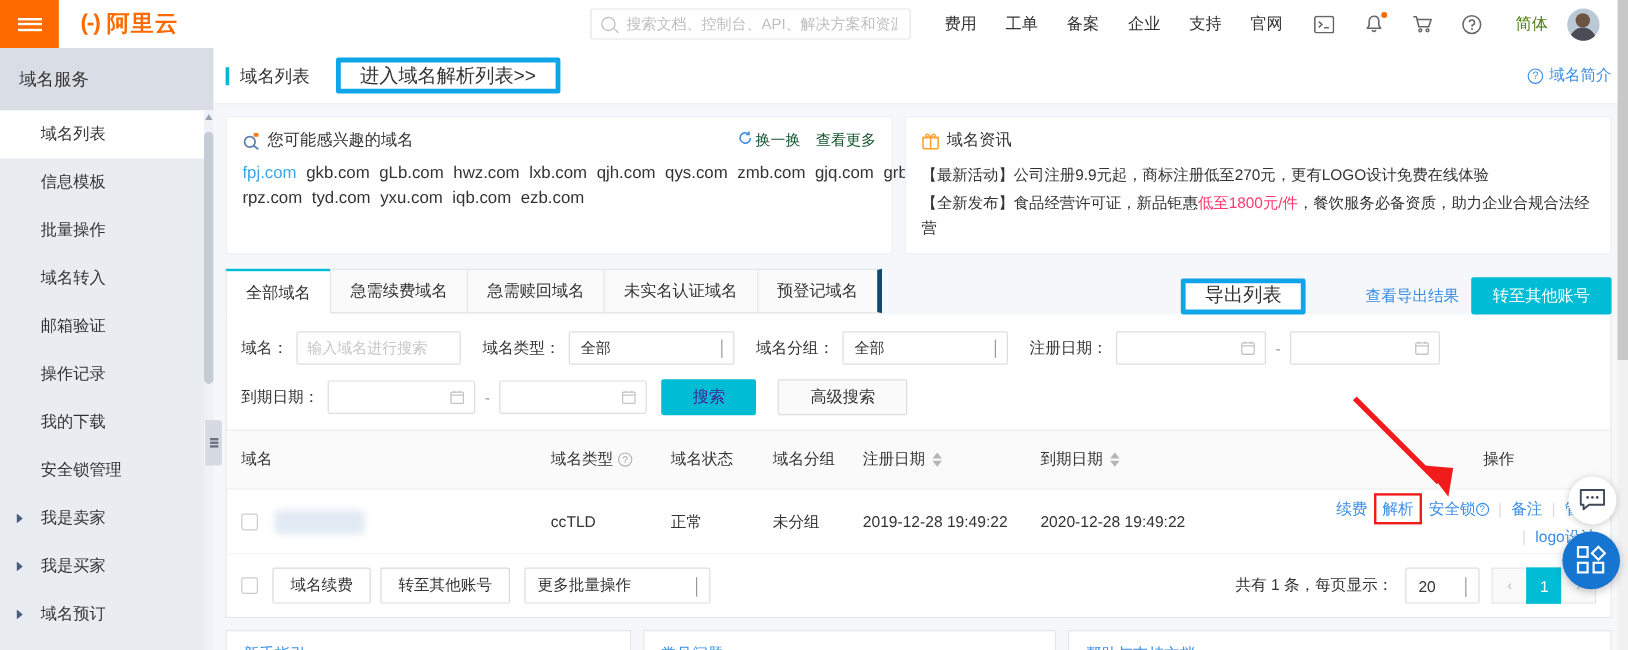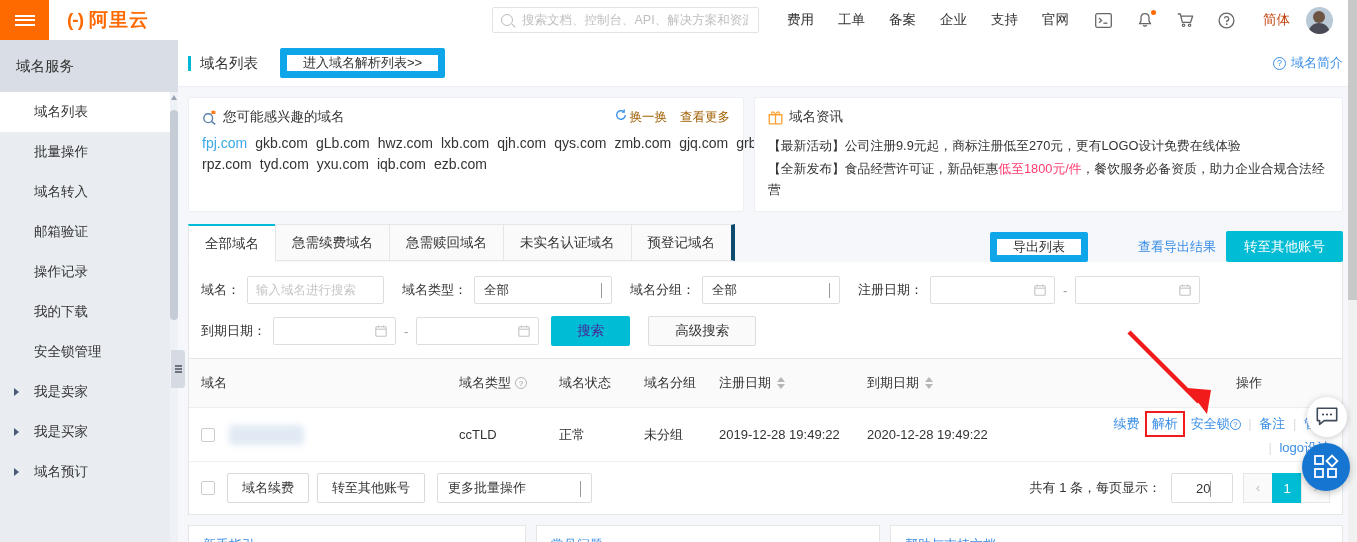--- a/index.html
+++ b/index.html
@@ -32,21 +32,21 @@
     border:0; outline:0; font-size:12.5px; margin-left:7px; width:100%;
     font-family:inherit; color:#333; background:transparent;
   }
   .search-box input::placeholder { color:#bfbfbf; }
   .topnav { display:flex; align-items:center; margin-left:28px; gap:24px; }
   .topnav a { color:#333; text-decoration:none; font-size:13.5px; cursor:pointer; }
   .topicons { display:flex; align-items:center; margin-left:26px; gap:23px; }
   .ticon { color:#666; cursor:pointer; position:relative; display:flex; align-items:center; justify-content:center; width:18px; height:18px;}
   .ticon svg { display:block; }
   .dot { position:absolute; top:-1px; right:-2px; width:5px; height:5px; background:#ff6a00; border-radius:50%; }
-  .lang { font-size:13.5px; color:#c2410c; cursor:pointer; margin-left:4px;}
+  .lang { font-size:13.5px; color:#4d7c0f; cursor:pointer; margin-left:4px;}
   .avatar {
     width:27px;height:27px;border-radius:50%;margin-left:16px;margin-right:8px;cursor:pointer;
     background:#b9c9d6; position:relative; overflow:hidden; flex:0 0 27px;
   }
   .avatar .head{position:absolute;width:12px;height:12px;border-radius:50%;background:#6e5443;left:7.5px;top:4px;}
   .avatar .body{position:absolute;width:22px;height:13px;border-radius:11px 11px 0 0;background:#4b4b55;left:2.5px;top:16px;}
 
   
   .shell { display:flex; height:502px; }
 
@@ -75,22 +75,22 @@
 
   
   .main { flex:1; background:#f5f7fa; overflow:hidden; position:relative;}
   .crumbbar {
     background:#fff; height:47px; display:flex; align-items:center;
     padding:0 14px 0 10px; border-bottom:1px solid #eceff3;
   }
   .crumb-title { display:flex; align-items:center; font-size:14.5px; color:#333; }
   .crumb-title .bar { width:3px; height:15px; background:#00b7d4; margin-right:9px; }
   .btn-outline {
-    border:7px solid #0ea5e9; background:#fff; height:30px; padding:0 16px;
-    font-size:13px; color:#333; border-radius:2px; cursor:pointer; display:flex;align-items:center;
+    border:4px solid #0ea5e9; background:#fff; height:30px; padding:0 16px;
+    font-size:16px; color:#333; border-radius:2px; cursor:pointer; display:flex;align-items:center;
     font-family:inherit;
   }
   .crumbbar .btn-outline { margin-left:22px; }
   .crumb-right { margin-left:auto; display:flex; align-items:center; gap:5px; color:#3a8ee6; font-size:13px; cursor:pointer;}
   .q-circle {
     width:13px;height:13px;border-radius:50%;border:1px solid #3a8ee6;
     font-size:9px; display:flex;align-items:center;justify-content:center;color:#3a8ee6;
   }
 
   .content { padding:10px 14px 0 10px; }
@@ -98,21 +98,21 @@
   
   .promos { display:flex; gap:10px; }
   .promo {
     background:#fff; border:1px solid #eceff3; border-radius:2px; padding:10px 13px 11px 13px;
   }
   .promo-a { width:556px; }
   .promo-b { flex:1; }
   .promo-head { display:flex; align-items:center; font-size:13.5px; color:#333; }
   .promo-head .ico { margin-right:6px; display:flex; }
   .promo-head-right { margin-left:auto; display:flex; align-items:center; gap:13px; font-size:12.5px;}
-  .promo-head-right a { color:#a16207; text-decoration:none; cursor:pointer; }
+  .promo-head-right a { color:#14532d; text-decoration:none; cursor:pointer; }
   .refresh-ico { display:inline-block; margin-right:3px; }
   .dlist { margin-top:7px; line-height:21px; font-size:14px; color:#333; }
   .dlist span { margin-right:8px; cursor:pointer; }
   .dlist span.hot { color:#3ba7e8; }
   .news-line { margin-top:9px; font-size:12.8px; color:#333; line-height:21px;}
   .news-line em { font-style:normal; color:#ff3a6e; }
 
   
   .tabs-row { display:flex; align-items:flex-end; margin-top:12px; }
   .tabs { display:flex; }
@@ -193,21 +193,21 @@
   .lk-qm {
     display:inline-flex;width:11px;height:11px;border-radius:50%;border:1px solid #3a8ee6;color:#3a8ee6;
     font-size:8px;align-items:center;justify-content:center;vertical-align:1px;
   }
 
   
   .batchbar { display:flex; align-items:center; height:52px; padding:0 12px; background:#fff; }
   .btn-sm { border:1px solid #d9d9d9;background:#fff;height:30px;padding:0 14px;border-radius:2px;font-size:13px;color:#333;cursor:pointer;font-family:inherit;}
   .sel-more { width:155px; height:30px; border:1px solid #ddd; border-radius:2px; display:flex;align-items:center;padding:0 10px;font-size:13px;color:#333;cursor:pointer;}
   .pager { margin-left:auto; display:flex; align-items:center; gap:10px; font-size:13px; color:#333;}
-  .pg-sel{ width:62px;height:30px;border:1px solid #ddd;border-radius:2px;display:flex;align-items:center;padding:0 24px;font-size:13px;cursor:pointer;}
+  .pg-sel{ width:62px;height:30px;border:1px solid #ddd;border-radius:2px;display:flex;align-items:center;padding:0 10px;font-size:13px;cursor:pointer;}
   .pg-nav { display:flex; }
   .pg-btn { width:29px;height:30px;border:1px solid #e6e6e6;border-right:0;display:flex;align-items:center;justify-content:center;font-size:12px;color:#bbb;background:#fafafa;cursor:pointer;}
   .pg-btn.num { background:#00bcd4;color:#fff;border-color:#00bcd4;font-size:13px;}
   .pg-btn:last-child { border-right:1px solid #e6e6e6; }
 
   
   .botcards { display:flex; gap:10px; margin-top:10px; }
   .botcard { background:#fff; border:1px solid #e6e6e6; height:46px; padding:10px 14px; font-size:13px; overflow:hidden;}
   .bc1 { width:338px; }
   .bc2 { width:344px; }
@@ -303,20 +303,23 @@
 
 <div class="shell">
 
   <div class="sidebar">
     <div class="side-title">域名服务</div>
 
     <div class="side-item active">
       <span>域名列表</span>
       </div>
     <div class="side-item">
+      <span>信息模板</span>
+      </div>
+    <div class="side-item">
       <span>批量操作</span>
       </div>
     <div class="side-item">
       <span>域名转入</span>
       </div>
     <div class="side-item">
       <span>邮箱验证</span>
       </div>
     <div class="side-item">
       <span>操作记录</span>

